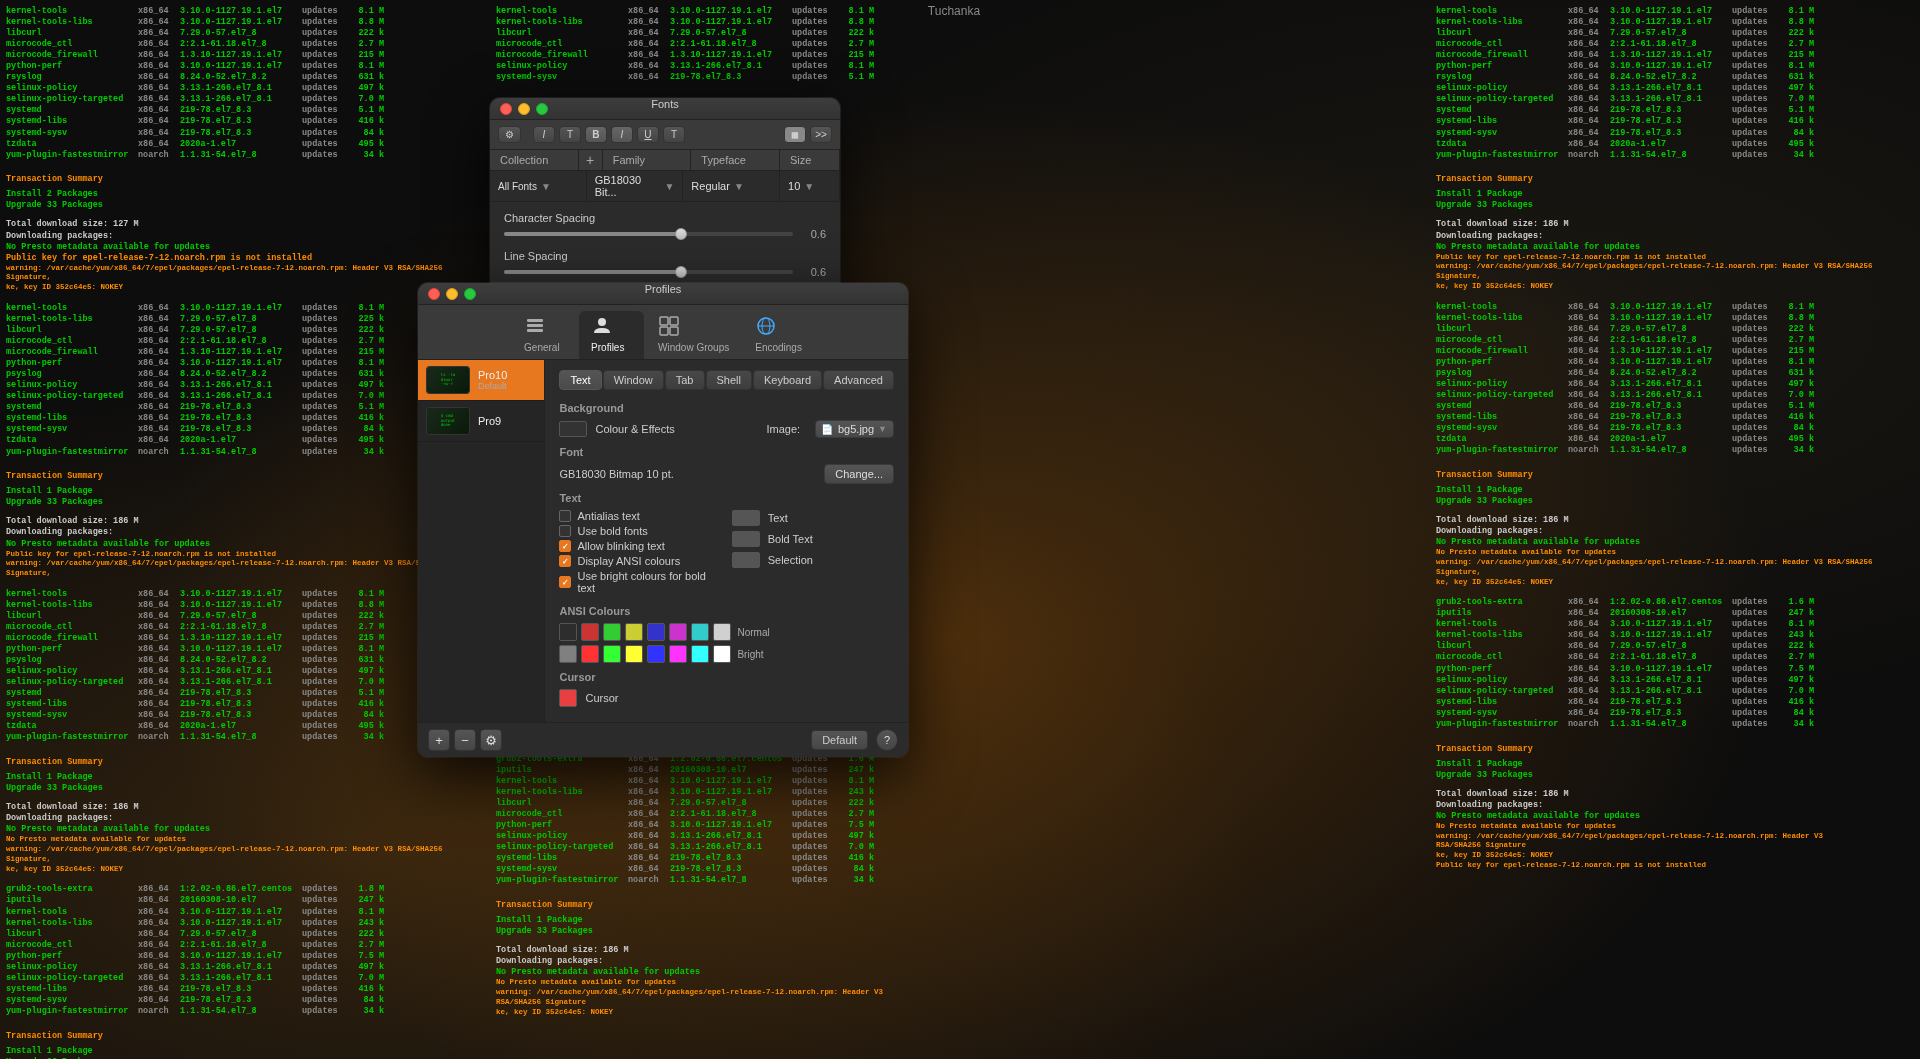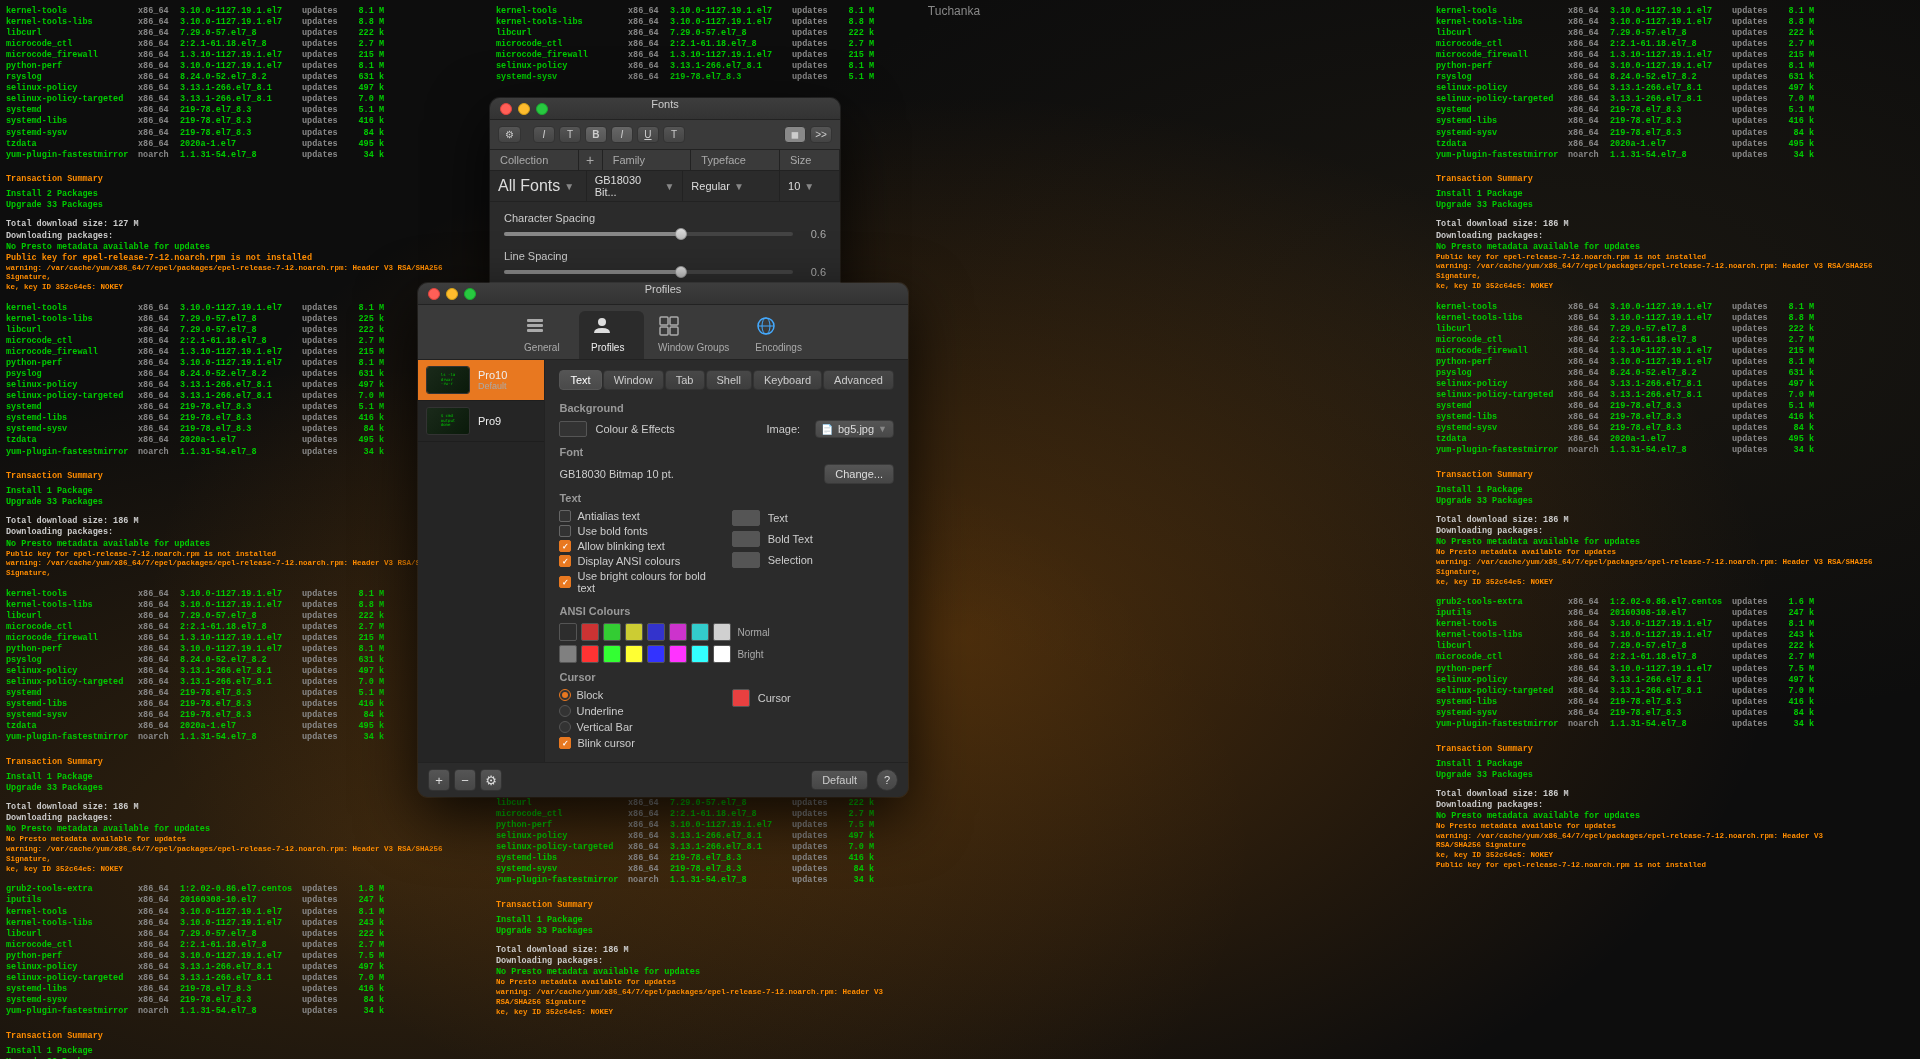--- a/index.html
+++ b/index.html
@@ -1516,21 +1516,21 @@
     <div style="width:24px; display:flex; align-items:center; justify-content:center; border-right:1px solid #222;">
       <span style="color:#aaa; font-size:14px;">+</span>
     </div>
     <div class="fonts-col-header">Family</div>
     <div class="fonts-col-header">Typeface</div>
     <div class="fonts-col-header" style="flex:0 0 60px;">Size</div>
   </div>
 
   <div class="fonts-row">
     <div class="fonts-cell">
-      <span style="color:#ddd; font-size:16px;">All Fonts</span>
+      <span style="color:#ddd; font-size:10px;">All Fonts</span>
       <span style="color:#888; font-size:10px;">▼</span>
     </div>
     <div class="fonts-cell">
       <span style="color:#ddd; font-size:11px;">GB18030 Bit...</span>
       <span style="color:#888; font-size:10px;">▼</span>
     </div>
     <div class="fonts-cell">
       <span style="color:#ddd; font-size:11px;">Regular</span>
       <span style="color:#888; font-size:10px;">▼</span>
     </div>
@@ -1749,38 +1749,20 @@
         <div class="color-swatch" style="background:#3333ff;"></div>
         <div class="color-swatch" style="background:#ff33ff;"></div>
         <div class="color-swatch" style="background:#33ffff;"></div>
         <div class="color-swatch" style="background:#ffffff;"></div>
         <span class="color-text-label">Bright</span>
       </div>
 
       <div class="section-label">Cursor</div>
       <div class="two-col-text">
         <div class="text-col">
-          <div class="radio-option">
-            <div class="radio selected"></div>
-            <span class="radio-label">Block</span>
-          </div>
-          <div class="radio-option">
-            <div class="radio" style="border-color:#555; background:#333;"></div>
-            <span class="radio-label">Underline</span>
-          </div>
-          <div class="radio-option">
-            <div class="radio" style="border-color:#555; background:#333;"></div>
-            <span class="radio-label">Vertical Bar</span>
-          </div>
-          <div class="checkbox-row">
-            <div class="checkbox checked"></div>
-            <span class="checkbox-label">Blink cursor</span>
-          </div>
-        </div>
-        <div class="text-col">
           <div class="field-row">
             <div class="cursor-color-swatch"></div>
             <span class="field-label">Cursor</span>
           </div>
         </div>
       </div>
     </div>
   </div>
 
   <div class="profiles-footer">

